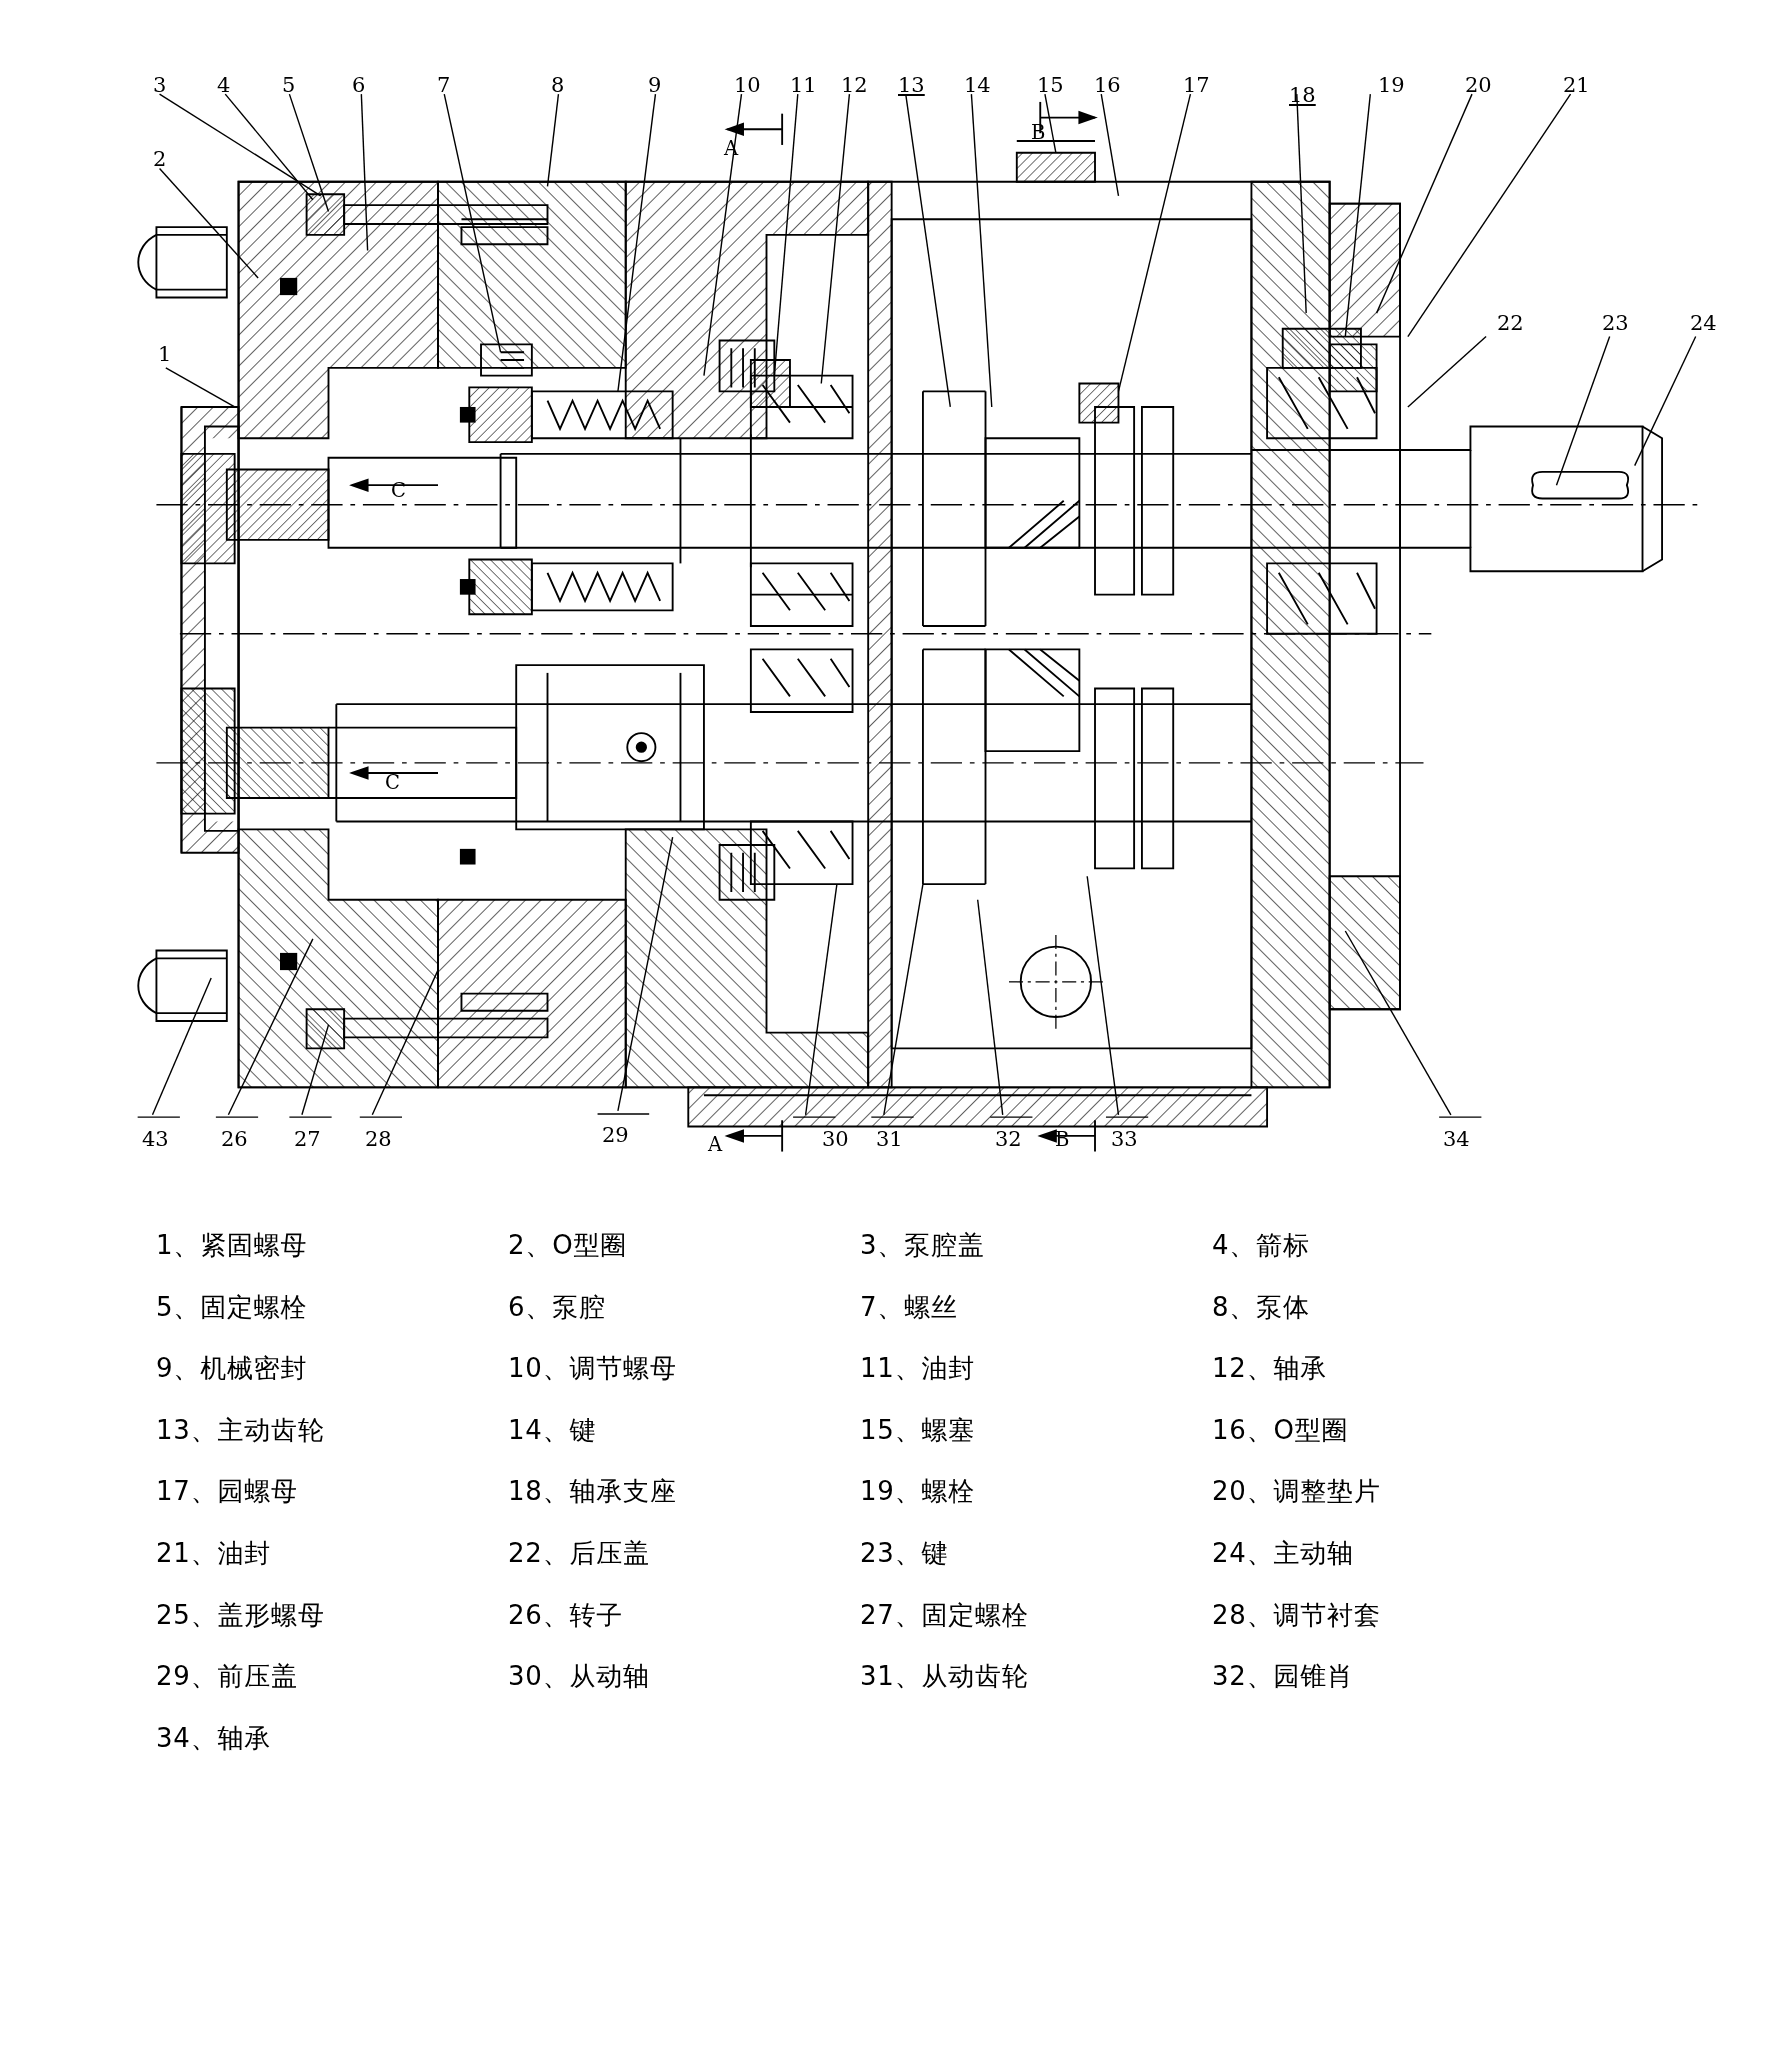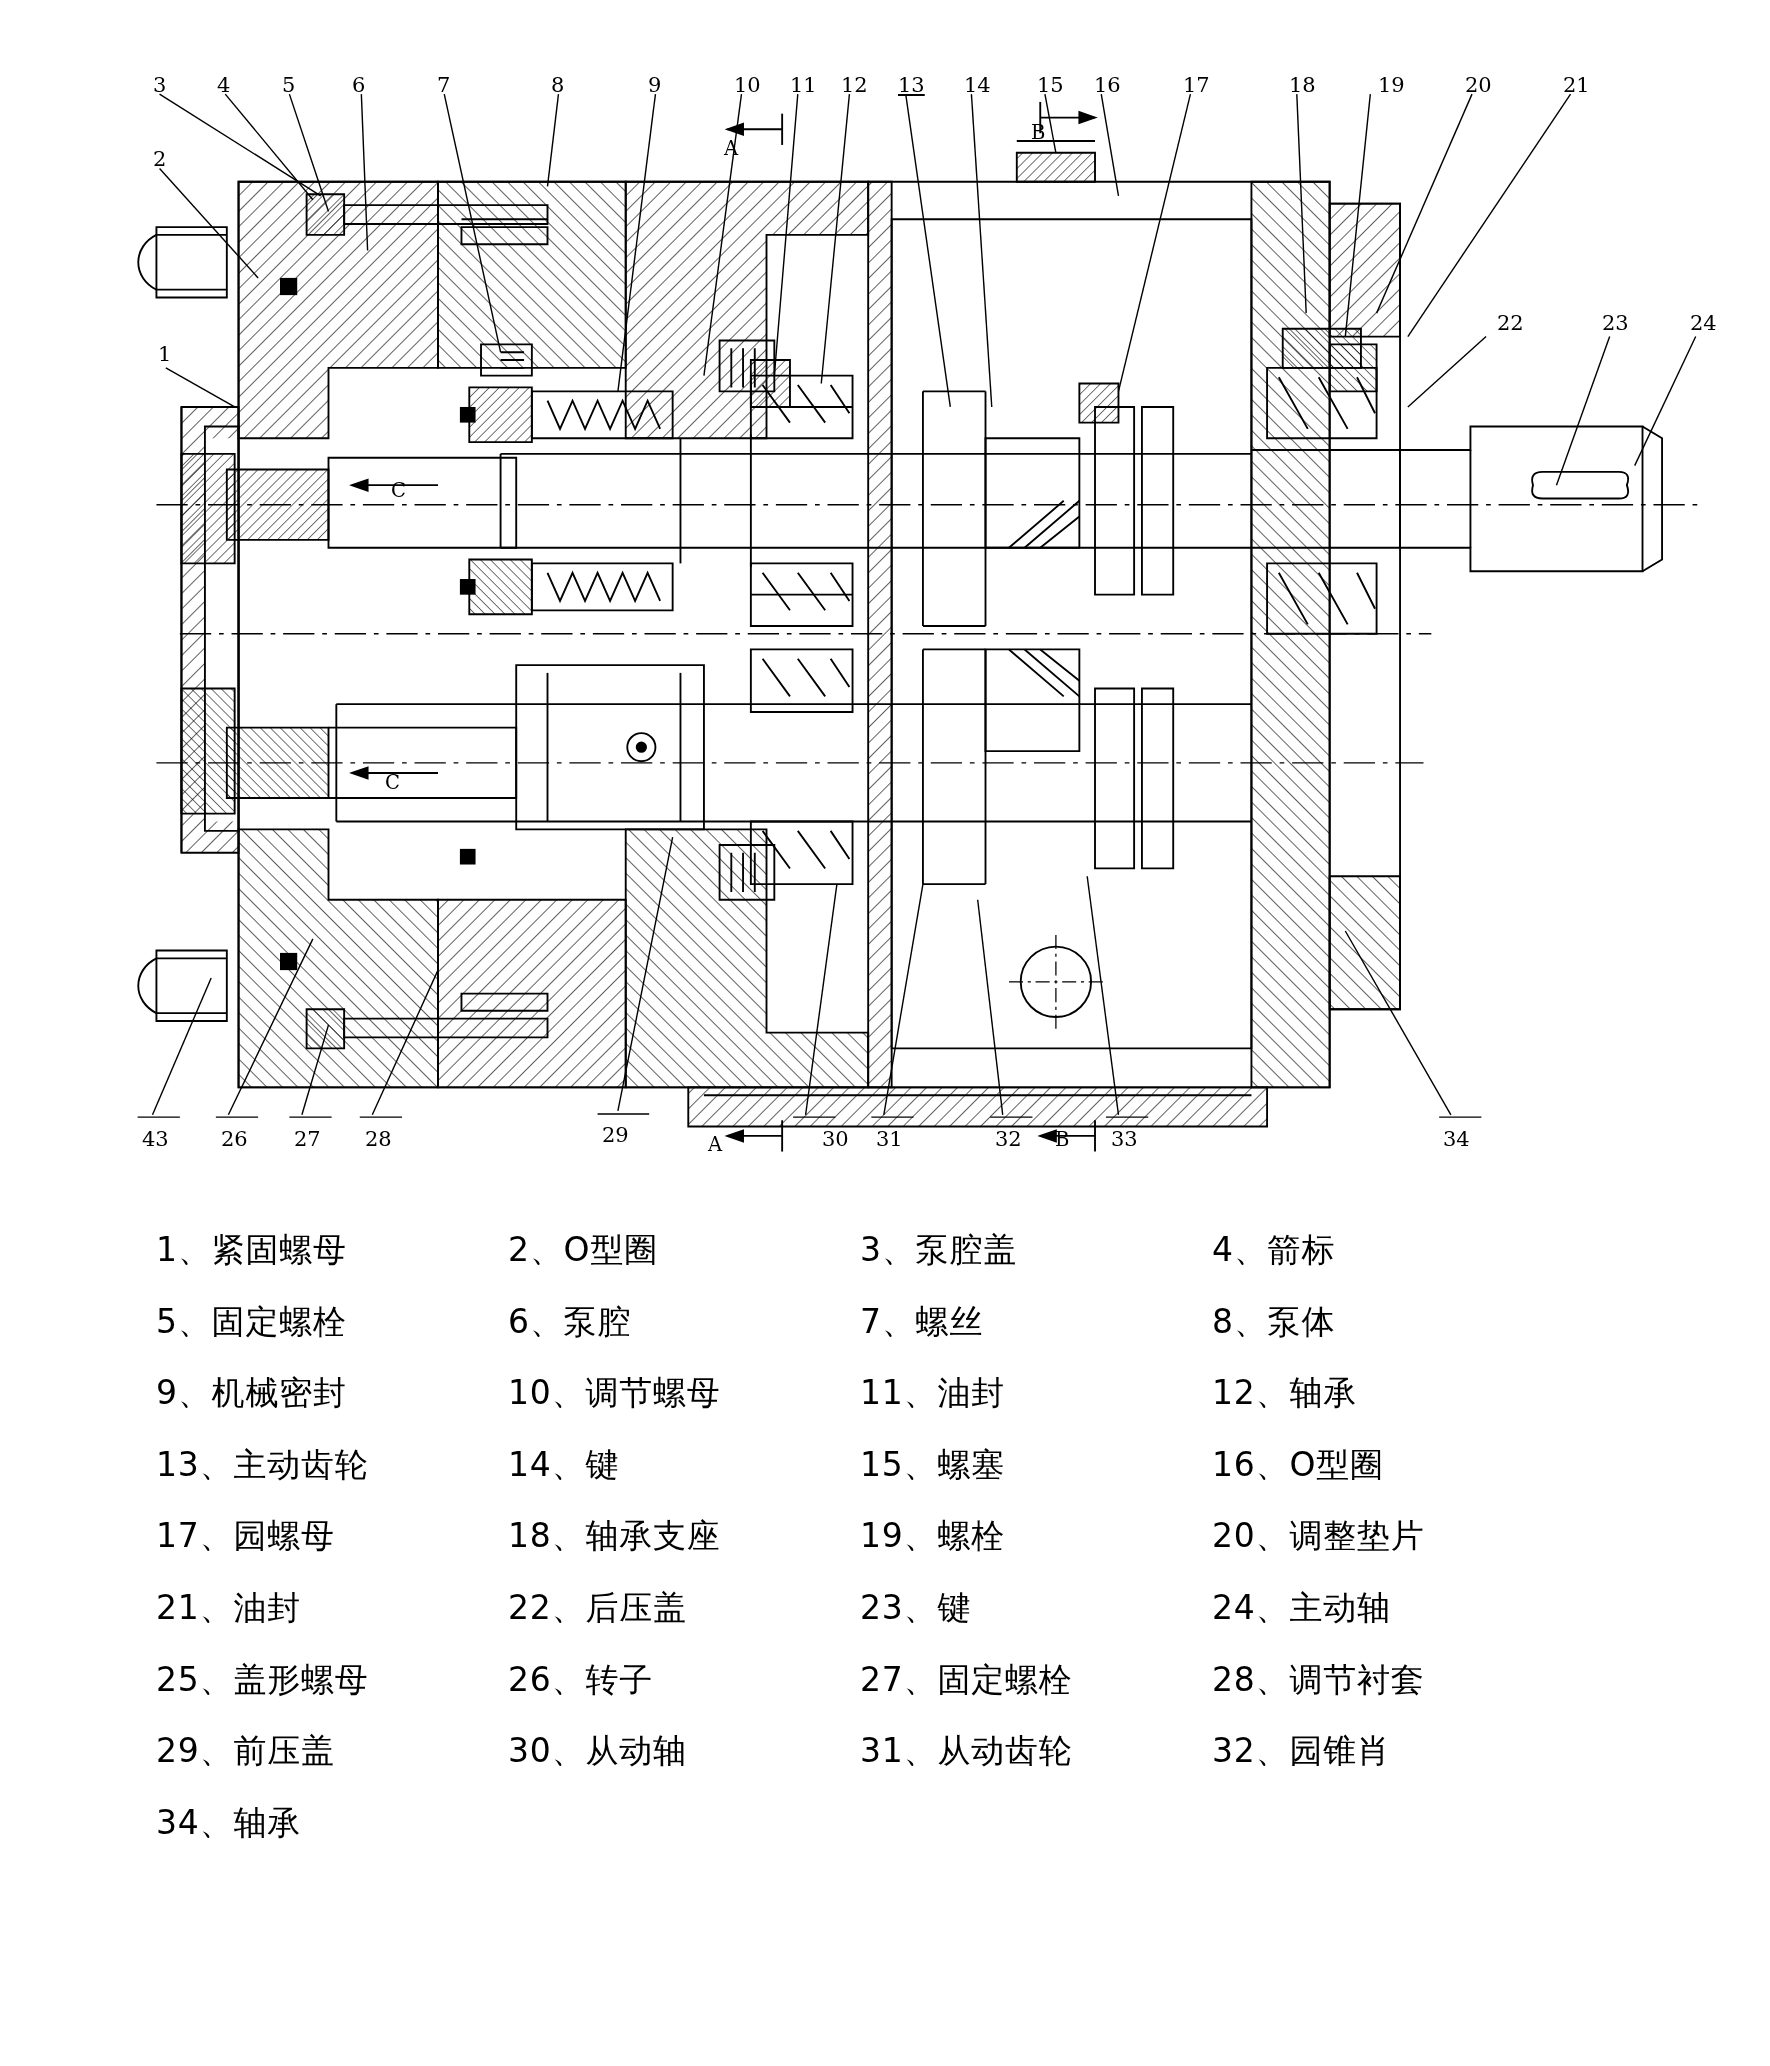--- a/index.html
+++ b/index.html
@@ -11,21 +11,21 @@
 
   
   .callout{position:absolute;font-family:"DejaVu Serif","Liberation Serif",serif;font-size:21px;line-height:1;color:#000;}
 
   
   .seclbl{position:absolute;font-family:"DejaVu Serif","Liberation Serif",serif;font-size:19.6px;}
 
   
   #legend{position:absolute;left:156px;top:1228px;width:1486px;}
   .legend-row{display:flex;margin-bottom:26.6px;}
-  .legend-cell{width:352px;font-family:"DejaVu Sans","Liberation Sans",sans-serif;font-size:33px;letter-spacing:0.8px;white-space:nowrap;}
+  .legend-cell{width:352px;font-family:"DejaVu Sans","Liberation Sans",sans-serif;font-size:26px;letter-spacing:0.8px;white-space:nowrap;}
   .legend-cell .num{display:inline-block;}
 </style>
 </head>
 <body>
 
 <div id="drawing">
   <svg width="1770" height="1205" viewBox="0 0 2263 1540" xmlns="http://www.w3.org/2000/svg">
     <defs>
       <pattern id="hatchR" width="14" height="14" patternUnits="userSpaceOnUse" patternTransform="rotate(45)">
         <line x1="0" y1="0" x2="0" y2="14" stroke="#000" stroke-width="1.6"></line>
@@ -385,21 +385,21 @@
       <div class="callout" style="left: 551px; top: 75px;">8</div>
       <div class="callout" style="left: 648px; top: 75px;">9</div>
       <div class="callout" style="left: 734px; top: 75px;">10</div>
       <div class="callout" style="left: 790px; top: 75px;">11</div>
       <div class="callout" style="left: 841px; top: 75px;">12</div>
       <div class="callout" style="left: 898px; top: 75px; text-decoration: underline;">13</div>
       <div class="callout" style="left: 964px; top: 75px;">14</div>
       <div class="callout" style="left: 1037px; top: 75px;">15</div>
       <div class="callout" style="left: 1094px; top: 75px;">16</div>
       <div class="callout" style="left: 1183px; top: 75px;">17</div>
-      <div class="callout" style="left: 1289px; top: 75px;">18</div>
+      <div class="callout" style="left: 1289px; top: 85px; text-decoration: underline;">18</div>
       <div class="callout" style="left: 1363px; top: 75px; margin-left: 15px;">19</div>
       <div class="callout" style="left: 1465px; top: 75px;">20</div>
       <div class="callout" style="left: 1563px; top: 75px;">21</div>
       <div class="callout" style="left: 153px; top: 149px;">2</div>
       <div class="callout" style="left: 158px; top: 344px;">1</div>
       <div class="callout" style="left: 1481px; top: 313px; margin-left: 16px;">22</div>
       <div class="callout" style="left: 1602px; top: 313px;">23</div>
       <div class="callout" style="left: 1690px; top: 313px;">24</div>
       <div class="callout" style="left: 142px; top: 1129px;">43</div>
       <div class="callout" style="left: 221px; top: 1129px;">26</div>

